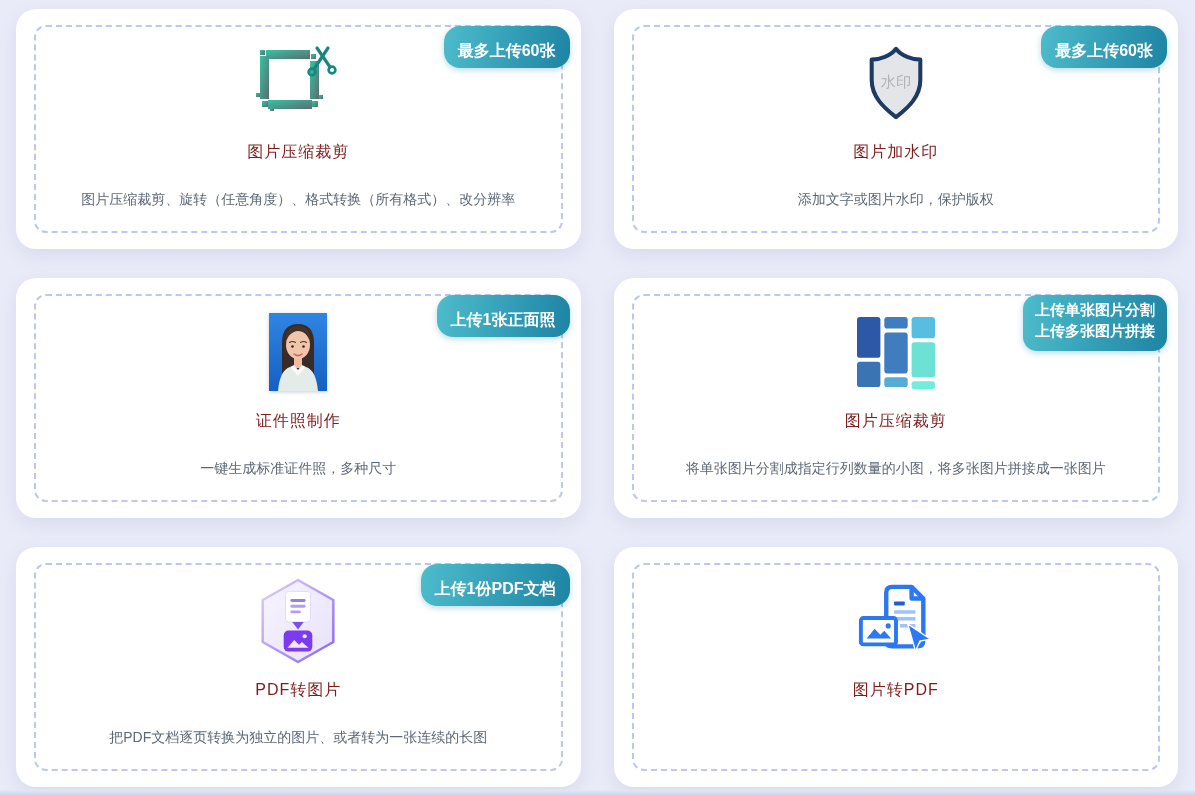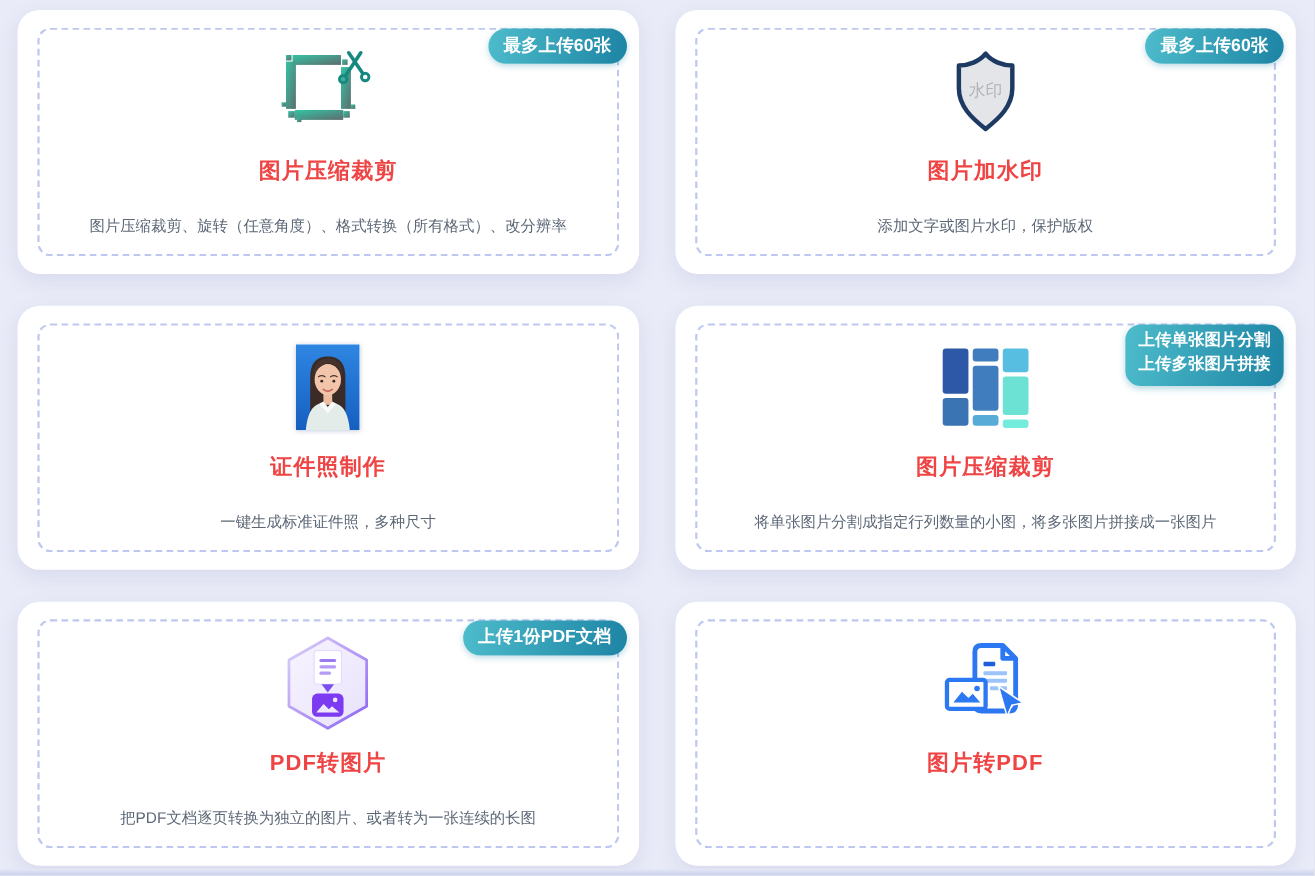--- a/index.html
+++ b/index.html
@@ -21,27 +21,27 @@
   }
   .dashed {
     position:absolute; top:16px; bottom:16px; left:18px; right:18px;
     border:2px dashed #bdc7ef; border-radius:12px; pointer-events:none;
   }
   .content {
     position:relative; height:100%; display:flex; flex-direction:column;
     align-items:center; text-align:center; padding-top:30px;
   }
   .icon-area { height:88px; display:flex; align-items:center; justify-content:center; }
-  .title { margin-top:15px; font-size:20px; font-weight:bold; color:#ef4444; letter-spacing:1px; }
+  .title { margin-top:15px; font-size:16px; font-weight:normal; color:#7f1d1d; letter-spacing:1px; }
   .desc  { margin-top:28px; font-size:14px; color:#5d6877; }
   .badge {
     position:absolute; top:17px; right:11px; z-index:2;
     background:linear-gradient(100deg,#4dbccb 0%,#1d84a4 100%);
     color:#ffffff; font-weight:bold; font-size:16px;
-    padding:5px 14px 6px; border-radius:16px;
+    padding:15px 14px 6px; border-radius:16px;
     box-shadow:0 2px 6px rgba(30,134,165,0.30);
     white-space:nowrap;
   }
   .badge.two-line { font-size:15px; padding:4px 12px 10px; line-height:21px; border-radius:14px; text-align:center; }
   .badge-line { display:block; }
   .id-photo { box-shadow:0 1px 4px rgba(20,50,120,0.25); }
   .bottom-strip {
     position:absolute; left:0; right:0; bottom:0; height:6px;
     background:linear-gradient(#e4e7f5,#c9d0ec);
   }
@@ -100,20 +100,21 @@
             <text x="40" y="48" text-anchor="middle" font-size="17" fill="#b2b3b6" font-family="Liberation Sans, sans-serif">水印</text>
           </svg>
         </div>
         <div class="title">图片加水印</div>
         <div class="desc">添加文字或图片水印，保护版权</div>
       </div>
     </div>
 
     <div class="card">
       <div class="dashed"></div>
+      <div class="badge">上传1张正面照</div>
       <div class="content">
         <div class="icon-area">
           <svg class="id-photo" width="58" height="78" viewBox="0 0 58 78">
             <defs>
               <linearGradient id="pbg" x1="0" y1="0" x2="0" y2="1">
                 <stop offset="0" stop-color="#2f86e2"></stop>
                   <stop offset="1" stop-color="#155fc0"></stop>
               </linearGradient>
             </defs>
             <rect width="58" height="78" fill="url(#pbg)"></rect>

